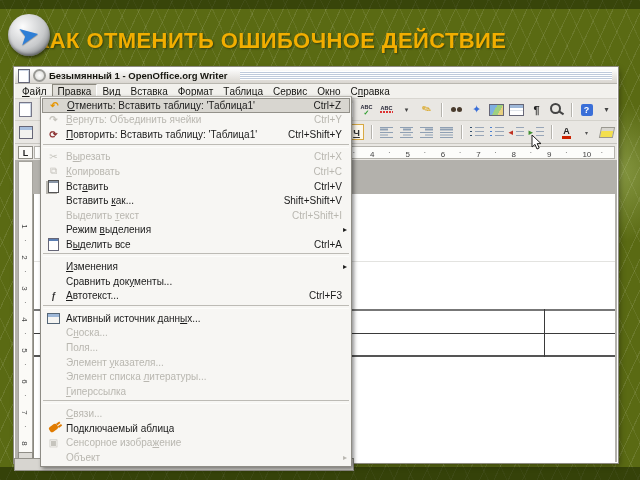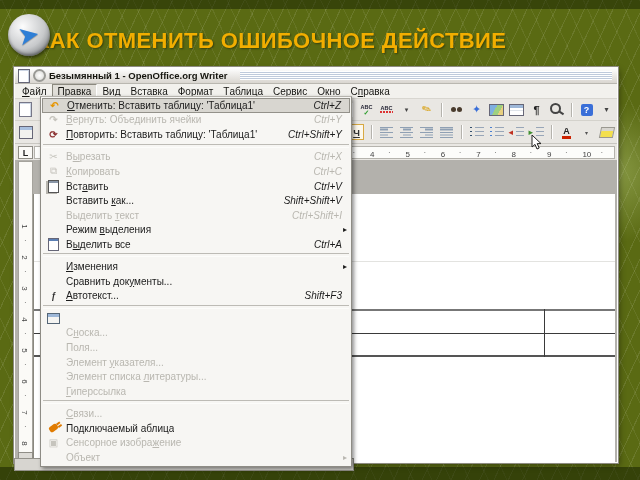--- a/index.html
+++ b/index.html
@@ -110,21 +110,21 @@
   #edit-menu{position:absolute;left:40px;top:96px;width:312px;box-sizing:border-box;z-index:6;
     background:#f7f6f3;border:1px solid #8e8c85;border-top-color:#b5b3ad;padding:1px;
     box-shadow:2px 2px 4px rgba(0,0,0,.45);}
   .mi{display:flex;align-items:center;height:14.55px;box-sizing:border-box;padding:0 4px 0 3px;
     font-size:10px;color:#1b1b1b;position:relative;white-space:nowrap;}
   .mi.disabled{color:#b9b7b0;}
   .mi.highlighted{background:#d8d6d0;border:1px solid #93918a;}
   .mi .ic{width:17px;min-width:17px;height:13px;display:flex;align-items:center;justify-content:center;
     font-size:10px;margin-right:4px;}
   .mi .lbl{overflow:hidden;}
-  .mi .sc{margin-left:auto;padding-right:4px;font-style:italic;}
+  .mi .sc{margin-left:auto;padding-right:4px;}
   .mi .arrow{position:absolute;right:3px;font-size:8px;}
   .msep{height:2px;border-top:1px solid #bdbbb5;border-bottom:1px solid #fcfcfa;margin:2px 1px;}
   .csspaste{width:9px;height:11px;border:1px solid #555;background:#fff;box-shadow:inset 0 2px 0 #8a97a8,-2px 1px 0 #b7b5ae;}
   .cssdoc{width:9px;height:11px;border:1px solid #667;background:#fff;box-shadow:inset 0 2px 0 #5b7fb4;}
   .cssds{width:11px;height:9px;border:1px solid #567;background:linear-gradient(#9db7d8 0 3px,#f4f4f2 3px);}
   .cssplug{width:9px;height:6px;background:#e07b00;border-radius:2px;position:relative;transform:rotate(-35deg);}
   .cssplug::before{content:"";position:absolute;right:-4px;top:1px;width:4px;height:1.5px;background:#e07b00;box-shadow:0 3px 0 #e07b00;}
   .cssbino.mini{width:4px;height:4px;box-shadow:5px 0 0 #4a3c2e;margin-right:5px;}
 
   #mouse-cursor{position:absolute;left:531px;top:135px;z-index:9;}
@@ -409,27 +409,28 @@
       </div>
       <div class="mi ">
         <span class="ic"></span>
         <span class="lbl">Сравнить док<u>у</u>менты...</span>
       </div>
       <div class="mi ">
         <span class="ic">
           <span style="font-style:italic;font-weight:bold;color:#333;font-size:9px">ƒ</span>
         </span>
         <span class="lbl"><u>А</u>втотекст...</span>
-        <span class="sc">Shift+F3</span>
+        <span class="sc">Ctrl+F3</span>
       </div>
       <div class="msep"></div>
       <div class="mi ">
         <span class="ic">
           <span class="cssds"></span>
         </span>
+        <span class="lbl">Активный источник данн<u>ы</u>х...</span>
       </div>
       <div class="mi disabled">
         <span class="ic"></span>
         <span class="lbl">С<u>н</u>оска...</span>
       </div>
       <div class="mi disabled">
         <span class="ic"></span>
         <span class="lbl">Поля...</span>
       </div>
       <div class="mi disabled">

